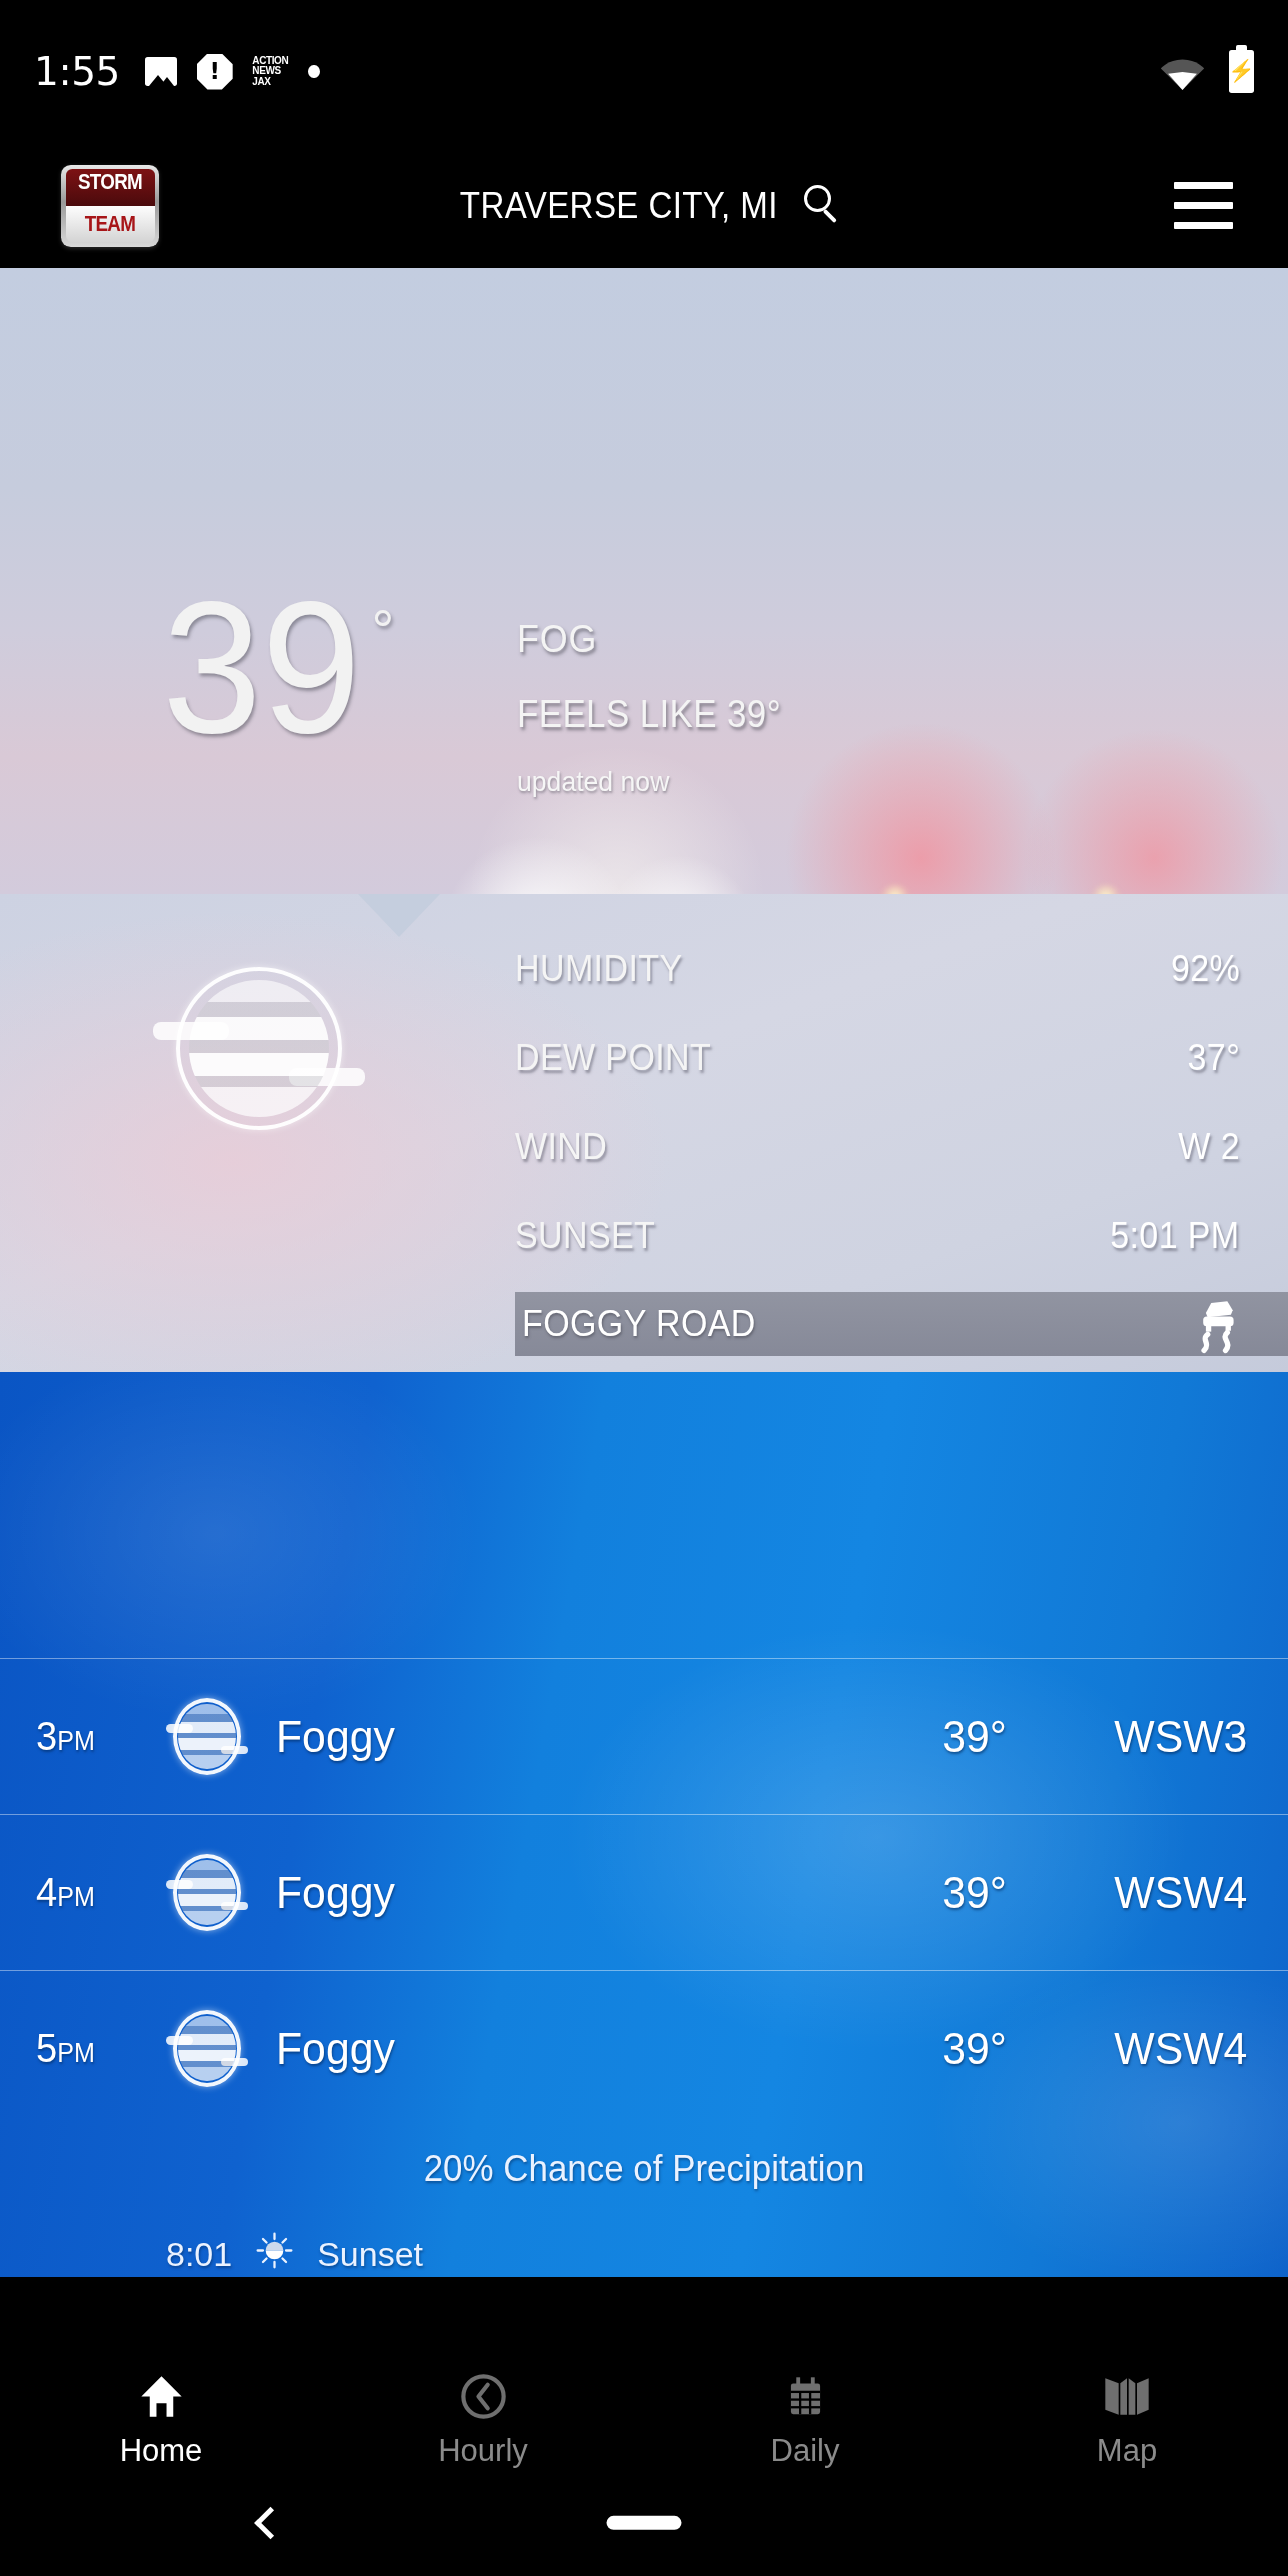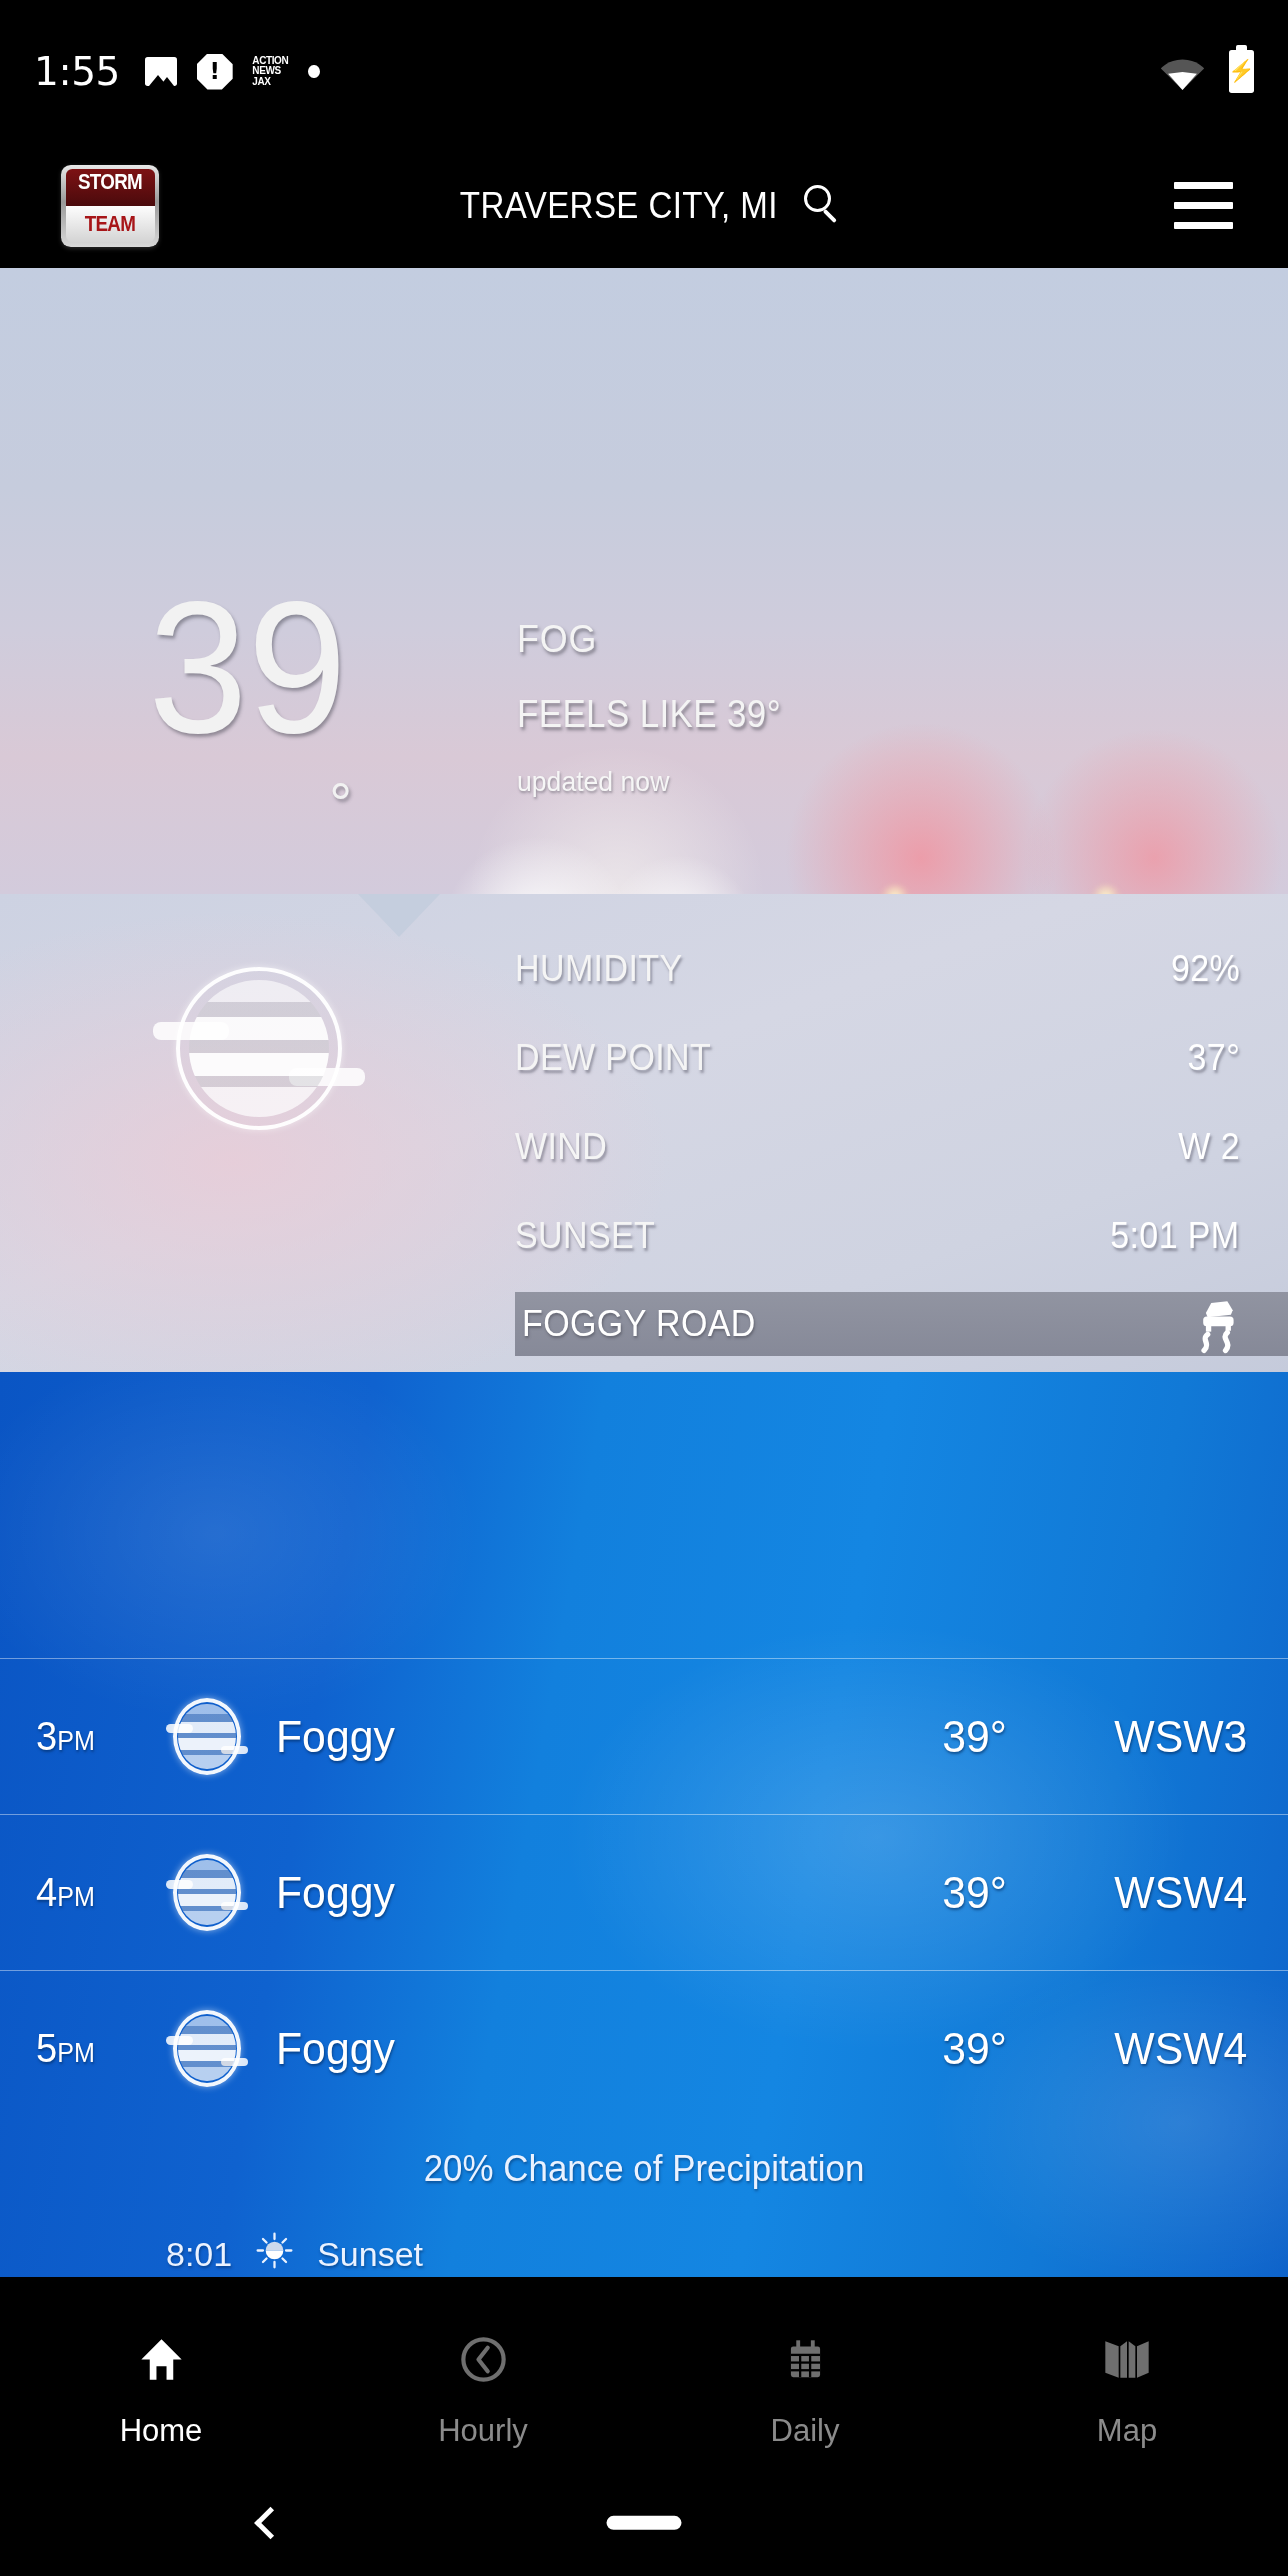--- a/index.html
+++ b/index.html
@@ -70,21 +70,21 @@
       radial-gradient(circle 188px at 921px 590px, rgba(255,120,130,.55), rgba(255,120,130,0) 72%),
       radial-gradient(circle 179px at 1154px 590px, rgba(255,120,130,.5), rgba(255,120,130,0) 72%),
       linear-gradient(180deg,#c3cde0 0%,#c6ccdd 35%,#cfccdc 58%,#d9c9d6 78%,#d3cbdc 100%);
   }
   .glow { position:absolute; border-radius:50%; }
   .tl1 { left:880px; top:617px; width:30px; height:23px;
     background:radial-gradient(circle,#fff6c8,rgba(255,220,150,.1) 70%); filter:blur(2.7px); }
   .tl2 { left:1091px; top:617px; width:30px; height:23px;
     background:radial-gradient(circle,#fff6c8,rgba(255,220,150,.1) 70%); filter:blur(2.7px); }
 
-  .temp-wrap { position:absolute; left:143px; top:581px; display:flex; align-items:flex-end;flex-direction:column; }
+  .temp-wrap { position:absolute; left:157px; top:581px; display:flex; align-items:flex-start; }
   .temp-big { font-size:188px; line-height:.92; color:#f2f2f2; font-weight:300;
     text-shadow:1.8px 2.7px 3.6px rgba(60,60,70,.45); font-family:"Liberation Sans", sans-serif;
     transform:scaleX(.95); }
   .temp-deg { font-size:57px; color:#f2f2f2; font-weight:300; margin-top:16px; margin-left:5.4px;
     text-shadow:1.8px 2.7px 3.6px rgba(60,60,70,.45); }
   .cond-wrap { position:absolute; left:517px; top:617px; }
   .cond { font-size:39px; color:#f4f4f4; letter-spacing:0.9px; transform:scaleX(.92);
     transform-origin:left; text-shadow:1.8px 2.7px 3.6px rgba(60,60,70,.55);
     font-family:"Liberation Sans", sans-serif; }
   .feels { font-size:38px; color:#f4f4f4; letter-spacing:0.4px; margin-top:32px; transform:scaleX(.92);
@@ -158,21 +158,21 @@
       rgba(200,200,205,.45) 44%, rgba(200,200,205,.45) 53%,
       rgba(255,255,255,.92) 53%, rgba(255,255,255,.92) 70%,
       rgba(200,200,205,.45) 70%, rgba(200,200,205,.45) 78%,
       rgba(255,255,255,.70) 78%, rgba(255,255,255,.70) 100%); }
   .fogicon .wisp { position:absolute; height:11%; background:rgba(255,255,255,.85);
     border-radius:8px; }
 
   
   .tabbar { position:absolute; top:2333px; left:0; width:1288px; height:136px;
     background:#000; display:flex; }
-  .tab { flex:1; display:flex; flex-direction:column; align-items:center; justify-content:flex-start; gap:28px; }
+  .tab { flex:1; display:flex; flex-direction:column; align-items:center; justify-content:flex-end; gap:11px; }
   .tab-label { font-size:31px; color:#8b8b8b; font-family:"Liberation Sans", sans-serif; }
   .tab.active .tab-label { color:#fff; }
   .tab-ic { height:52px; display:flex; align-items:center; justify-content:center; }
 
   
   .sysnav { position:absolute; top:2469px; left:0; width:1288px; height:107px; background:#000; }
   .sys-back { position:absolute; left:259px; top:50%; transform:translateY(-50%) rotate(45deg);
     width:23px; height:23px; border-left:5.4px solid #fff; border-bottom:5.4px solid #fff; }
   .sys-home { position:absolute; left:50%; top:50%; transform:translate(-50%,-50%);
     width:75px; height:14.3px; background:#fff; border-radius:8px; }

